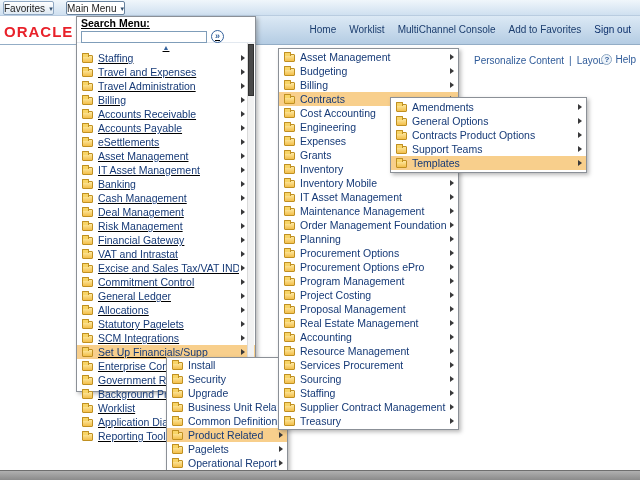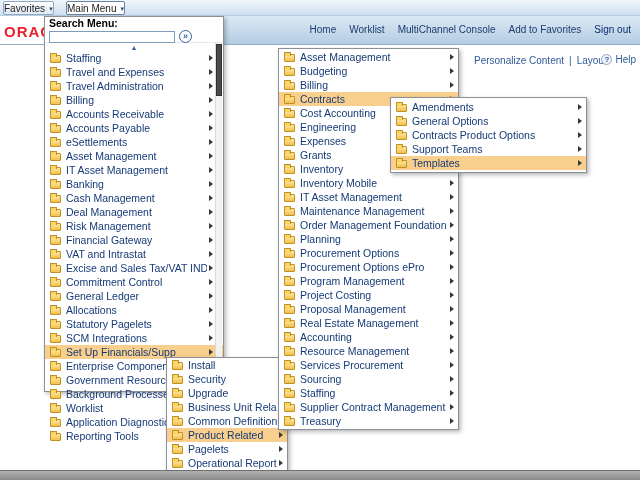--- a/index.html
+++ b/index.html
@@ -44,21 +44,21 @@
   .mi.highlighted { background:#f8cf8c;justify-content:space-between; }
   .folder { position:relative; width:11px; height:8px; flex:0 0 auto; margin:1px 5px 0 1px;
     background:linear-gradient(#fde9a2,#f3bf4b); border:1px solid #c09021; border-radius:1px; }
   .folder::before { content:""; position:absolute; left:-1px; top:-3px; width:5px; height:3px;
     background:#f8d567; border:1px solid #c09021; border-bottom:none; border-radius:1px 1px 0 0; }
   .mi-label { flex:1 1 auto; font-size:10.5px; line-height:14px; color:#163a77;
     white-space:nowrap; overflow:hidden; }
   .mi-arrow { flex:0 0 auto; width:0; height:0; border-left:4px solid #38383a;
     border-top:3px solid transparent; border-bottom:3px solid transparent; margin-left:2px; }
 
-  #panel-main { left:44px; top:16px; width:180px; height:376px; z-index:10; }
+  #panel-main { left:76px; top:16px; width:180px; height:376px; z-index:10;text-decoration:underline; }
   #panel-main .mi { padding-right:10px; }
   #search-area { height:26px; padding:1px 4px 0 4px; border-bottom:1px solid #e3e9f0; }
   #search-label { font-size:10.5px; font-weight:bold; color:#000; line-height:11px; }
   #search-row { display:flex; align-items:center; margin-top:1px; }
   #search-input { width:126px; height:12px; border:1px solid #7f9db9; font-size:9px;
     padding:0 2px; font-family:"Liberation Sans", sans-serif; }
   #go-btn { width:13px; height:13px; margin-left:4px; border:1px solid #35629c; border-radius:7px;
     color:#35629c; font-size:9px; font-weight:bold; line-height:1; display:flex;
     align-items:center; justify-content:center; cursor:pointer; background:#fff; }
   #scroll-up { height:8px; display:flex; align-items:center; justify-content:center;

